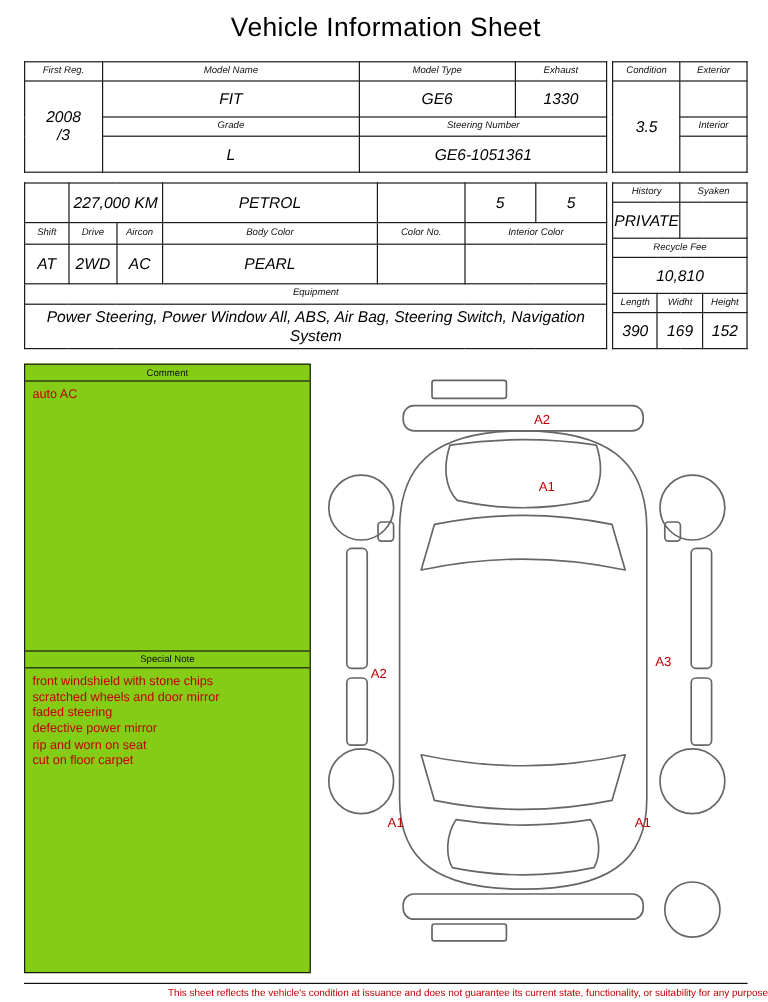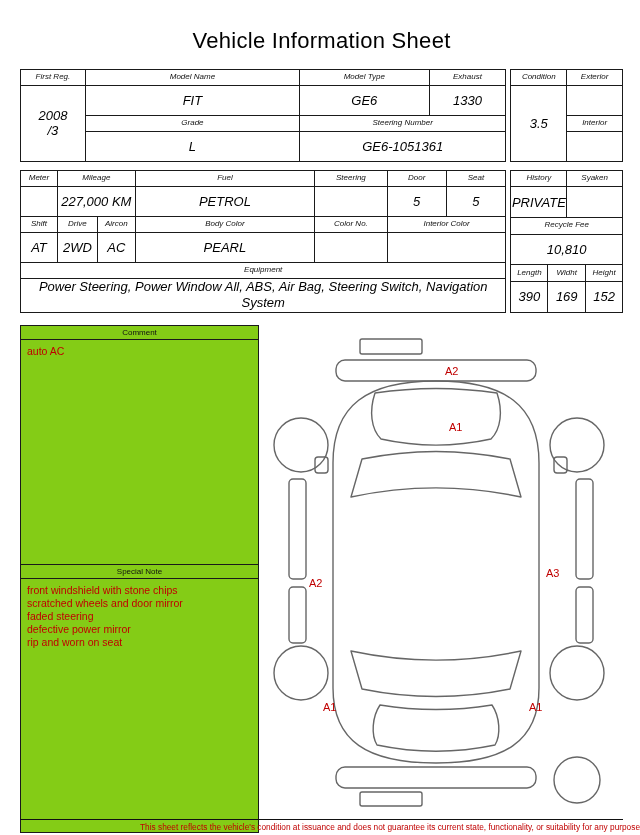--- a/index.html
+++ b/index.html
@@ -5,21 +5,21 @@
   html, body { margin: 0; padding: 0; }
   body {
     width: 640px; height: 835px;
     background: #fff;
     font-family: "Liberation Sans", "DejaVu Sans", sans-serif;
     color: #111;
   }
   .sheet {
     position: relative;
     width: 640px; height: 835px;
-    padding: 24px 17px 0 20px;
+    padding: 6px 17px 0 20px;
     box-sizing: border-box;
     overflow: hidden;
   }
   .title {
     font-size: 22px; font-weight: 500; letter-spacing: 0.3px;
     text-align: center; margin: 4px 0 15px 0; color: #000;
   }
   .toprow { display: flex; gap: 4px; }
   .midrow { display: flex; gap: 4px; margin-top: 8px; }
   table.grid { border-collapse: collapse; table-layout: fixed; font-style: italic; }
@@ -143,28 +143,20 @@
       <colgroup>
         <col style="width:37px">
           <col style="width:40px">
           <col style="width:38px">
         <col style="width:180px">
           <col style="width:73px">
           <col style="width:59px">
           <col style="width:60px">
       </colgroup>
       <tbody>
-          <tr>
-        <th>Meter</th>
-        <th colspan="2">Mileage</th>
-        <th>Fuel</th>
-        <th>Steering</th>
-        <th>Door</th>
-        <th>Seat</th>
-      </tr>
       <tr>
         <td></td>
         <td colspan="2" class="v-small">227,000 KM</td>
         <td class="v-14">PETROL</td>
         <td></td>
         <td class="v-14">5</td>
         <td class="v-14">5</td>
       </tr>
       <tr>
         <th>Shift</th>
@@ -232,20 +224,21 @@
     <div class="notes">
       <div class="note-header">Comment</div>
       <div class="note-body comment-body">auto AC</div>
       <div class="note-header">Special Note</div>
       <div class="note-body special-note-body">
         <div>front windshield with stone chips</div>
         <div>scratched wheels and door mirror</div>
         <div>faded steering</div>
         <div>defective power mirror</div>
         <div>rip and worn on seat</div>
+        <div>cut on floor carpet</div>
       </div>
     </div>
 
     <div class="diagram">
       <svg viewBox="0 0 364 500" width="364" height="500">
         <g fill="none" stroke="#666" stroke-width="1.4" stroke-linejoin="round" stroke-linecap="round">
           <rect x="101" y="6" width="62" height="15" rx="2"></rect>
           <rect x="77" y="27" width="200" height="21" rx="9"></rect>
           <path d="M74,130 C74,72 108,48 177,48 C246,48 280,72 280,130 L280,355 C280,408 246,430 177,430 C108,430 74,408 74,355 Z"></path>
           <path d="M116,60 C156,54 198,54 238,60 C244,78 242,96 232,106 C196,114 158,114 122,106 C112,96 110,78 116,60 Z"></path>

